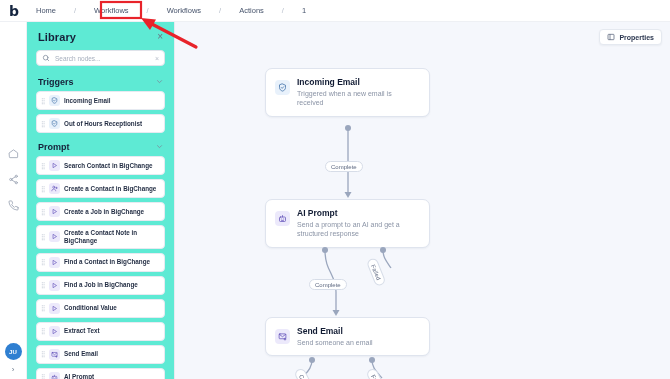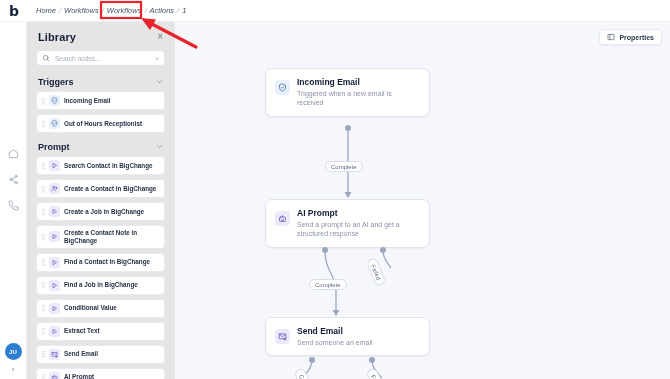--- a/index.html
+++ b/index.html
@@ -18,21 +18,21 @@
     border-bottom: 1px solid #eef0f4;
     z-index: 6;
   }
   .logo-cell {
     width: 28px; height: 22px; display: flex; align-items: center; justify-content: center;
   }
   .logo-b {
     font-family: "DejaVu Sans", sans-serif;
     font-weight: 700; font-size: 14px; color: #14243f; line-height: 1;
   }
-  .breadcrumb { display: flex; align-items: center; font-size: 7.5px; color: #4a5568; gap: 3px; padding-left: 8px; font-style: italic; }
+  .breadcrumb { display: flex; align-items: center; font-size: 7.5px; color: #4a5568; gap: 18px; padding-left: 8px; }
   .crumb { color: #46536b; white-space: nowrap; }
   .crumb.link { cursor: pointer; }
   .crumb-sep { color: #b5bdca; }
   .crumb-active { color: #46536b; }
 
   
   .rail {
     position: absolute; left: 0; top: 22px; width: 27px; height: 357px;
     background: #ffffff; border-right: 1px solid #eef0f4;
     display: flex; flex-direction: column; align-items: center;
@@ -48,21 +48,21 @@
     width: 17px; height: 17px; border-radius: 50%;
     background: #2f7fd1; color: #fff; font-size: 6px; font-weight: 700;
     display: flex; align-items: center; justify-content: center; letter-spacing: .2px;
     cursor: pointer;
   }
   .rail-chev { color: #6d7a8c; font-size: 8px; margin-top: 5px; cursor: pointer; }
 
   
   .library {
     position: absolute; left: 27px; top: 22px; width: 148px; height: 357px;
-    background: #e5e5e5; border-right: 1px solid #e7eaf0;
+    background: #5eead4; border-right: 1px solid #e7eaf0;
     z-index: 4; display: flex; flex-direction: column;
   }
   .lib-head {
     display: flex; align-items: center; justify-content: space-between;
     padding: 9px 11px 5px 11px;
   }
   .lib-title { font-size: 11px; font-weight: 700; color: #16203a; letter-spacing: .1px; }
   .lib-close { font-size: 10px; color: #6b7585; cursor: pointer; line-height: 1; }
 
   .search-wrap { padding: 2px 9px 6px 9px; }

